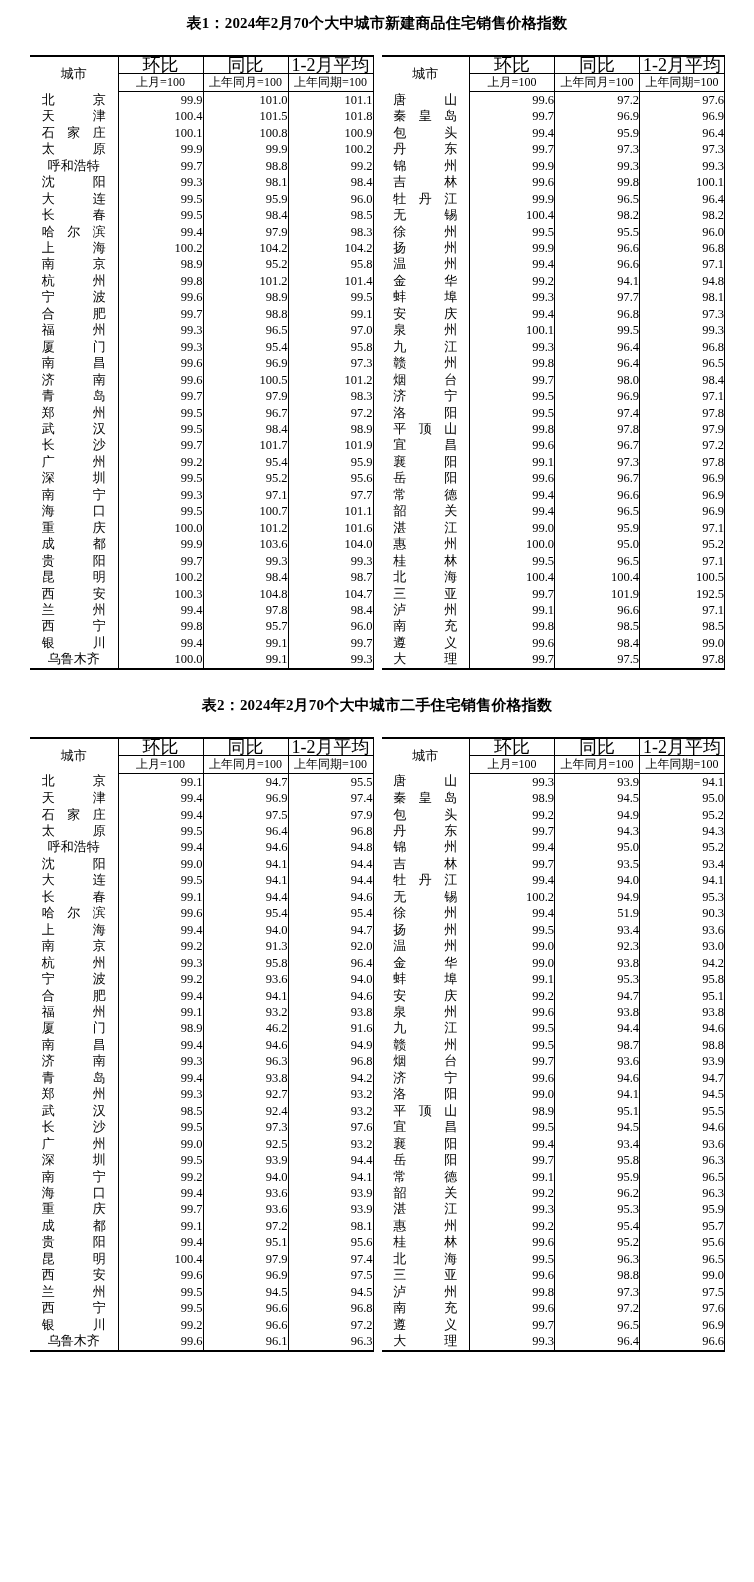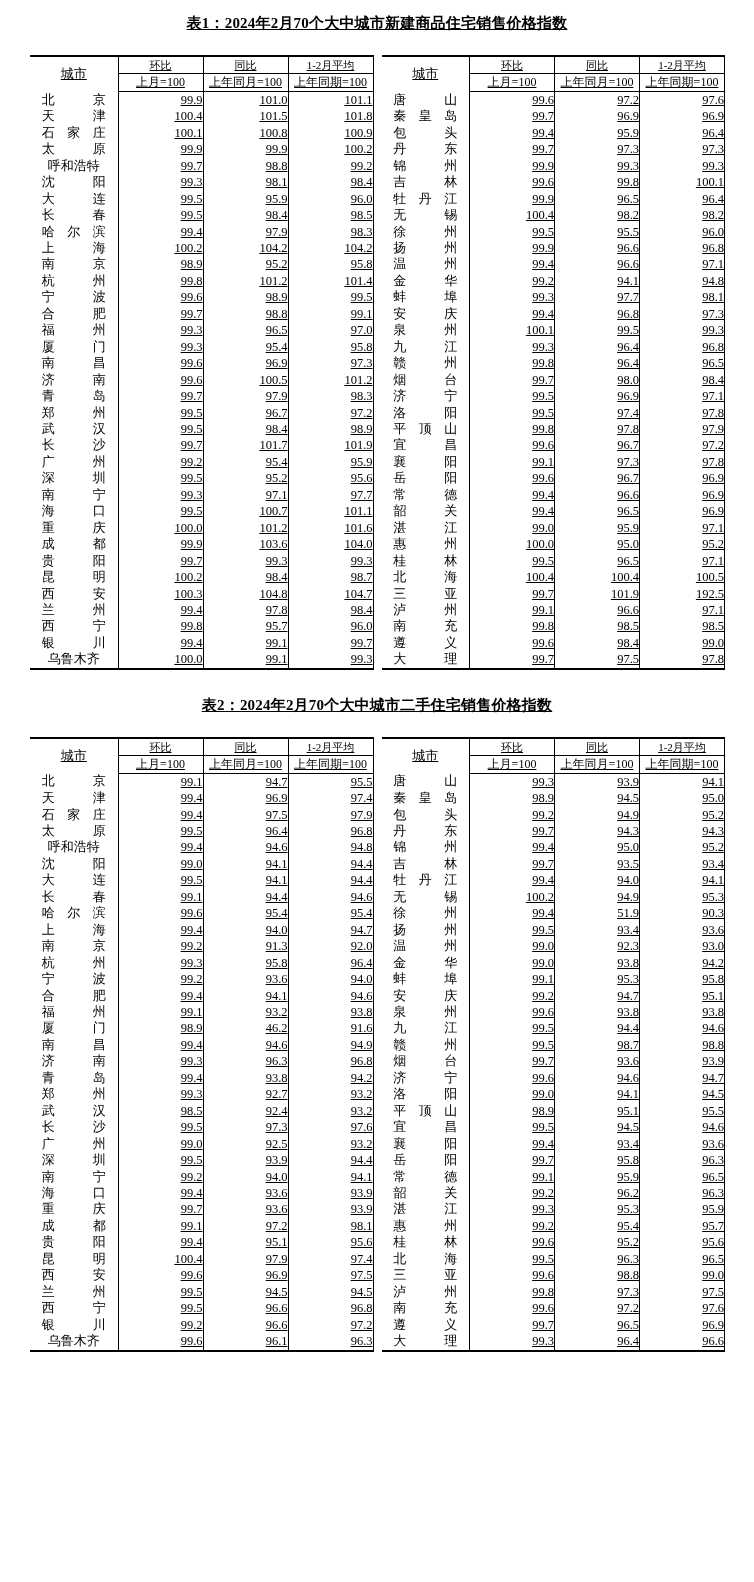--- a/index.html
+++ b/index.html
@@ -10,21 +10,20 @@
   body {
     width: 754px;
     height: 1582px;
     font-family: "Liberation Serif", "DejaVu Serif", serif;
     color: #000000;
     overflow: hidden;
   }
   .page {
     width: 754px;
     position: relative;
-    text-decoration: underline;
   }
   .table-title {
     text-align: center;
     font-family: "Liberation Serif", "DejaVu Serif", serif;
     font-weight: bold;
     font-size: 15px;
     letter-spacing: 0.2px;
   }
   #title-1 { padding-top: 14px; padding-bottom: 0; }
   #title-2 { padding-top: 18px; padding-bottom: 0; margin-top: 8px; }
@@ -50,21 +49,21 @@
   }
   
   .hdr-top td, .hdr-top th { text-align: center; }
   th.city-head {
     text-align: center;
     font-size: 13px;
     vertical-align: middle;
   }
   th.grp-head {
     text-align: center;
-    font-size: 11px;
+    font-size: 18px;
     border-bottom: 1px solid #000;
   }
   th.base-head {
     text-align: center;
     font-size: 12px;
   }
 
   
   .rule-top { border-top: 2.2px solid #000; }
   .rule-head-bottom { border-bottom: 1.4px solid #000; }

